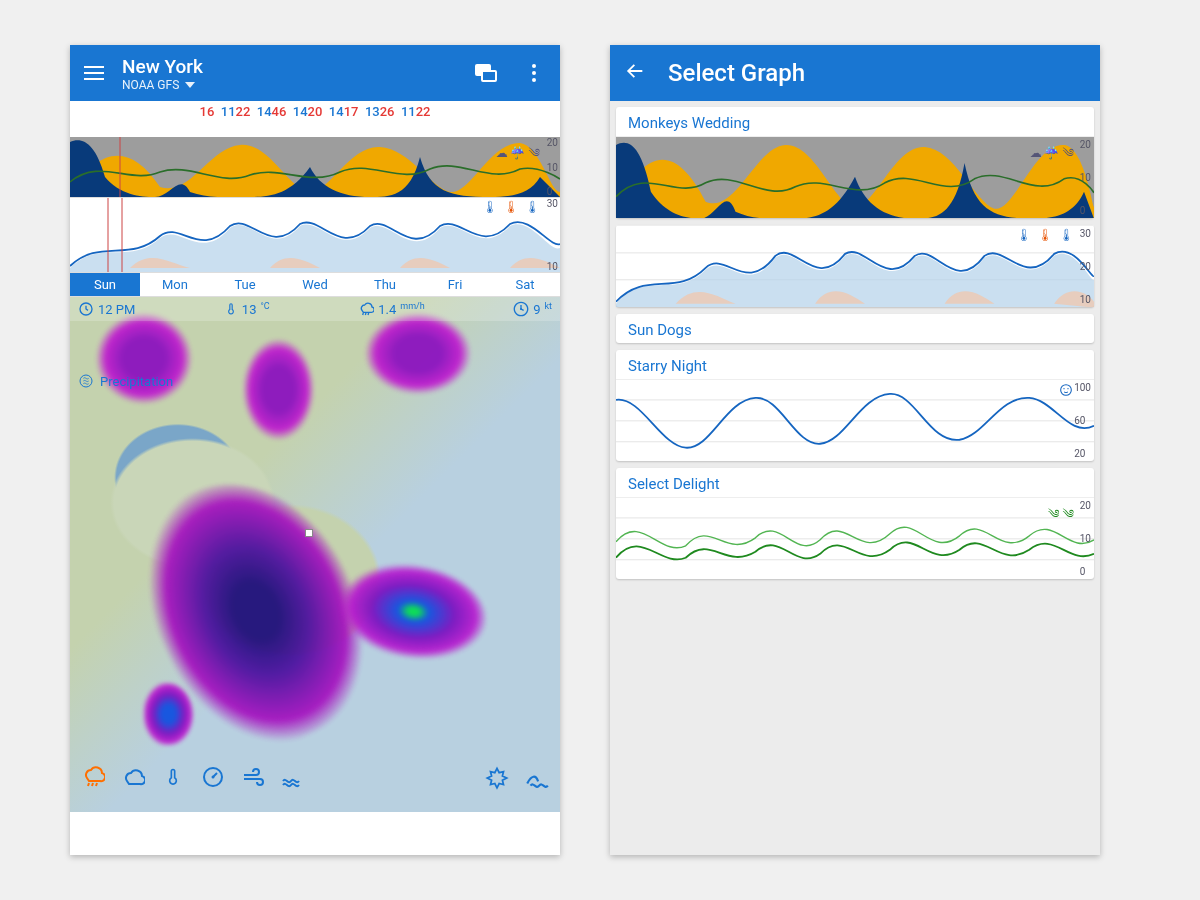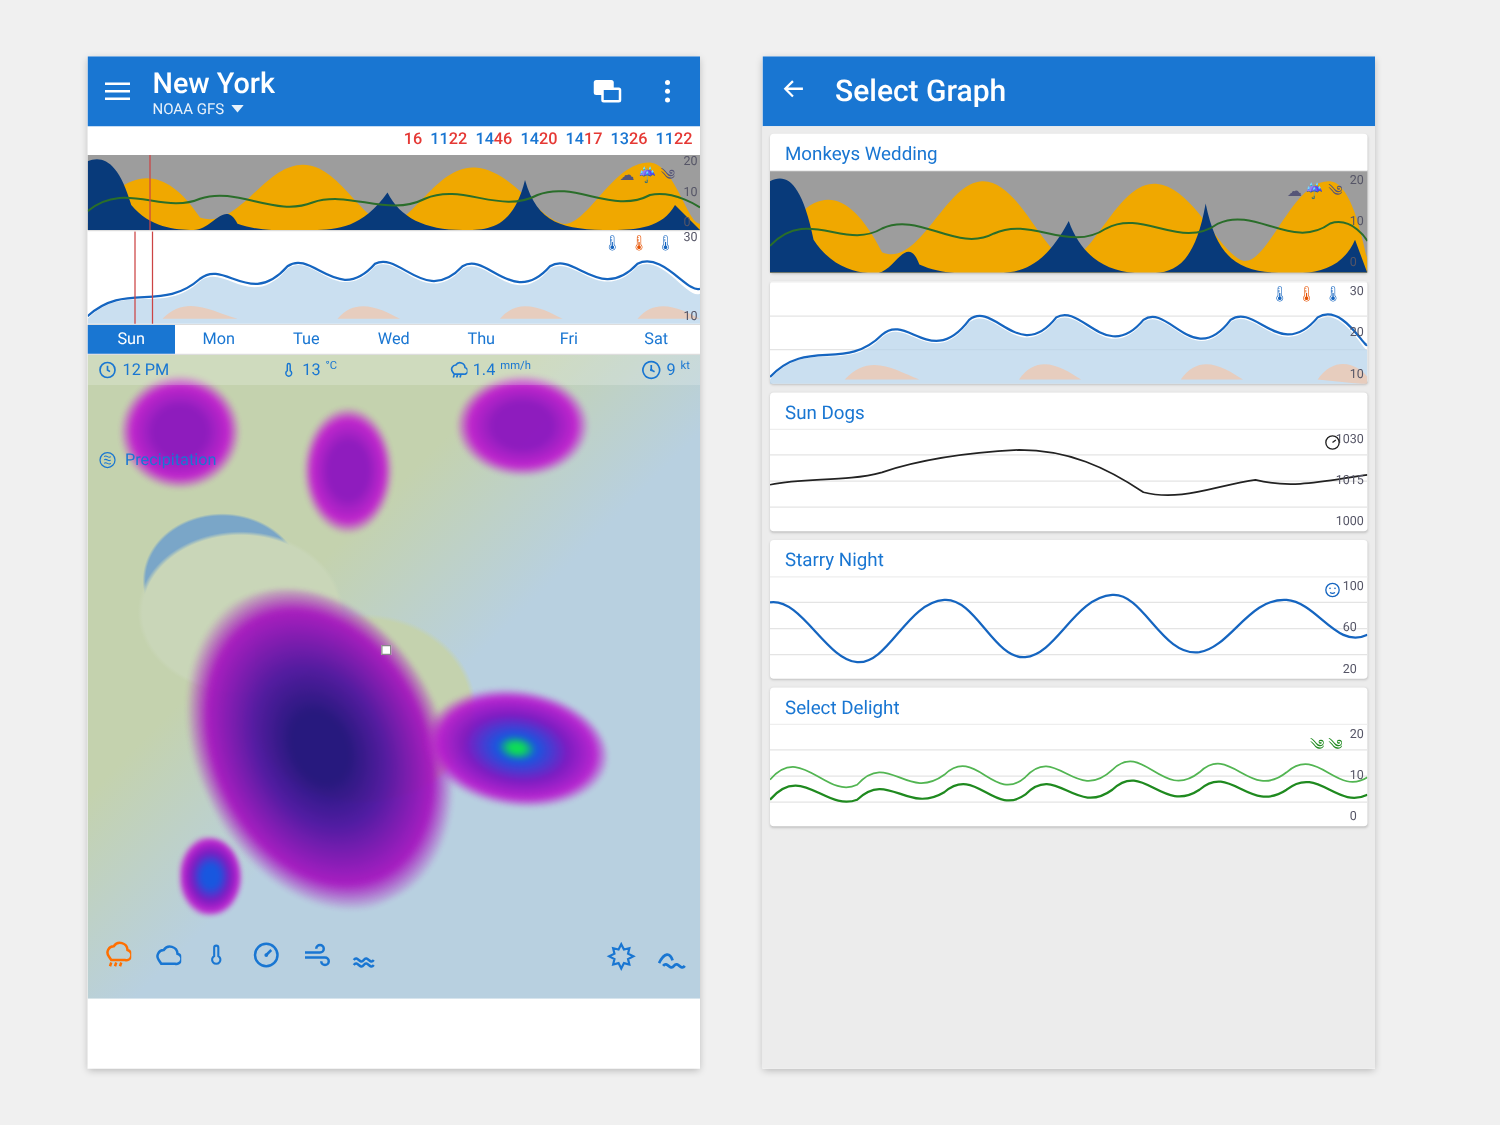--- a/index.html
+++ b/index.html
@@ -29,38 +29,38 @@
     color: #fff;
     height: 56px;
     display: flex;
     align-items: center;
     padding: 0 14px;
     gap: 18px;
   }
   .appbar .burger { width: 20px; display: flex; flex-direction: column; gap: 4px; cursor: pointer; }
   .appbar .burger span { height: 2px; background: #fff; }
   .appbar .title-block { flex: 1; }
-  .appbar .title { font-size: 23px; font-weight: 500; }
+  .appbar .title { font-size: 19px; font-weight: 500; }
   .appbar .sub { font-size: 12px; opacity: 0.9; display: flex; align-items: center; gap: 6px; }
   .appbar .sub svg { width: 10px; height: 10px; }
   .appbar .icon { width: 24px; height: 24px; display: flex; align-items: center; justify-content: center; cursor: pointer; margin-left: 6px; }
   .appbar .dots { display: flex; flex-direction: column; gap: 3px; }
   .appbar .dots span { width: 4px; height: 4px; border-radius: 50%; background: #fff; }
   .chat { position: relative; width: 22px; height: 18px; }
   .chat .b1, .chat .b2 { position: absolute; background: #fff; border-radius: 2px; }
   .chat .b1 { width: 16px; height: 12px; left: 0; top: 0; }
   .chat .b2 { width: 16px; height: 12px; right: 0; bottom: 0; background: #1976D2; border: 2px solid #fff; }
   .back-arrow { cursor: pointer; }
   .back-arrow svg { fill: #fff; }
 
   
   .hilo {
     display: flex;
-    justify-content: flex-end;
-    padding: 3px 6px 5px 6px;
+    justify-content: center;
+    padding: 3px 6px 18px 6px;
     font-size: 13px;
     font-weight: 500;
   }
   .hilo .hi { color: #E53935; }
   .hilo .lo { color: #1976D2; }
 
   
   .minigraph {
     position: relative;
     height: 60px;
@@ -471,41 +471,20 @@
               <line class="gridline" x1="0" y1="54" x2="480" y2="54"></line>
             <path class="bluearea" d="M0 78 C30 44 60 74 90 44 C110 26 130 72 160 32 C180 16 200 68 230 30 C250 18 270 68 300 32 C320 18 340 72 370 32 C390 18 410 66 440 30 C460 18 478 58 480 54 L480 82 L0 82 Z"></path>
             <path class="warmarea" d="M60 78 C80 56 100 70 120 78 Z M200 78 C215 56 235 68 250 78 Z M330 78 C345 56 365 68 380 78 Z M440 78 C455 56 475 68 480 76 L480 82 Z"></path>
             <path class="blueline" d="M0 76 C30 44 60 72 90 42 C110 24 130 70 160 30 C180 14 200 66 230 28 C250 16 270 66 300 30 C320 16 340 70 370 30 C390 16 410 64 440 28 C460 16 478 54 480 50"></path>
           </svg>
         </div>
       </div>
 
       <div class="gcard">
         <div class="gtitle">Sun Dogs</div>
-        <div class="gpreview">
-          <div class="legend-icons">
-              <svg width="16" height="16" viewBox="0 0 24 24">
-                <circle cx="12" cy="12" r="8" fill="none" stroke="#222" stroke-width="1.6"></circle>
-                <path d="M12 12 l4 -3" stroke="#222" stroke-width="1.6"></path>
-              </svg>
-            </div>
-          <div class="yt">
-              <span>1030</span>
-              <span>1015</span>
-              <span>1000</span>
-            </div>
-          <svg viewBox="0 0 480 82" preserveAspectRatio="none" style="position:absolute;inset:0;">
-            <g class="gridline">
-                <line x1="0" y1="20" x2="480" y2="20"></line>
-                <line x1="0" y1="41" x2="480" y2="41"></line>
-                <line x1="0" y1="62" x2="480" y2="62"></line>
-              </g>
-            <path class="blackline" d="M0 44 C30 38 60 42 90 34 C120 24 160 18 200 16 C240 16 270 30 300 50 C330 58 360 44 390 40 C420 48 450 40 480 36"></path>
-          </svg>
-        </div>
       </div>
 
       <div class="gcard">
         <div class="gtitle">Starry Night</div>
         <div class="gpreview">
           <div class="legend-icons">
               <svg width="16" height="16" viewBox="0 0 24 24">
                 <circle cx="12" cy="12" r="8" fill="none" stroke="#1565C0" stroke-width="1.6"></circle>
                 <circle cx="9" cy="10" r="1" fill="#1565C0"></circle>
                 <circle cx="15" cy="10" r="1" fill="#1565C0"></circle>

